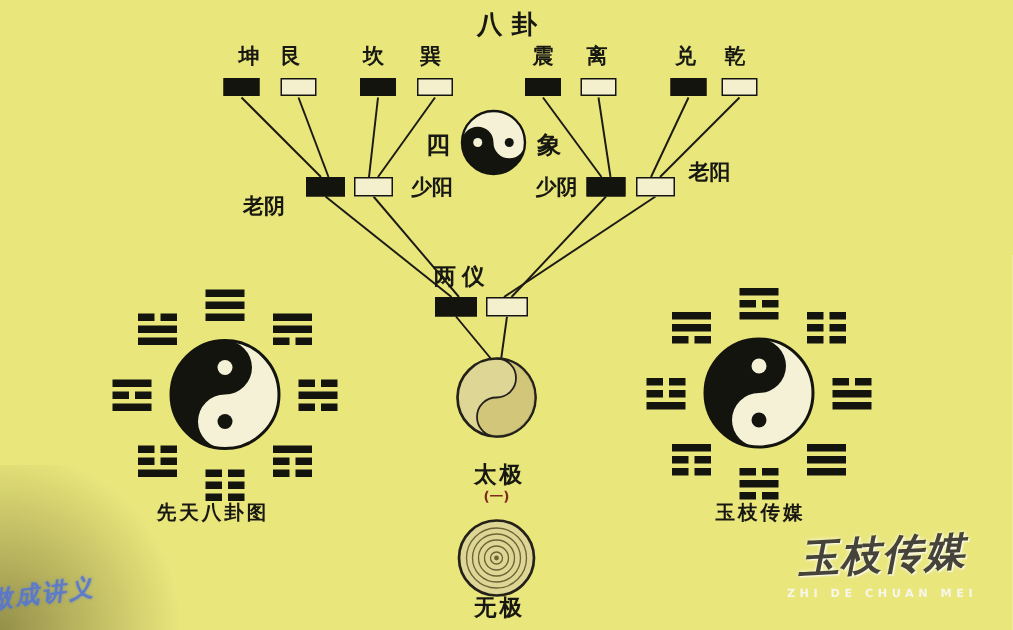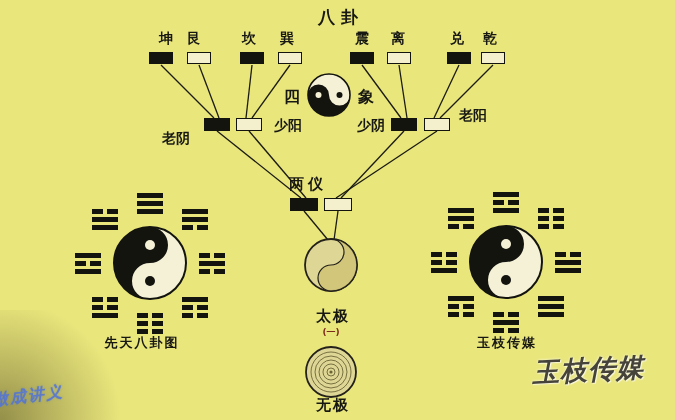--- a/index.html
+++ b/index.html
@@ -312,15 +312,16 @@
           <i></i>
         </div>
       </div>
     </div>
   <span class="lbl fs13 ls2" style="left:507px; top:336px">玉枝传媒</span>
 
   <div class="corner-shadow"></div>
   <div class="wm-left">做成讲义</div>
   <div class="wm-right">
     <span class="cn">玉枝传媒</span>
+    <span class="en">ZHI DE CHUAN MEI</span>
   </div>
 
 </div>
 
 </body></html>

